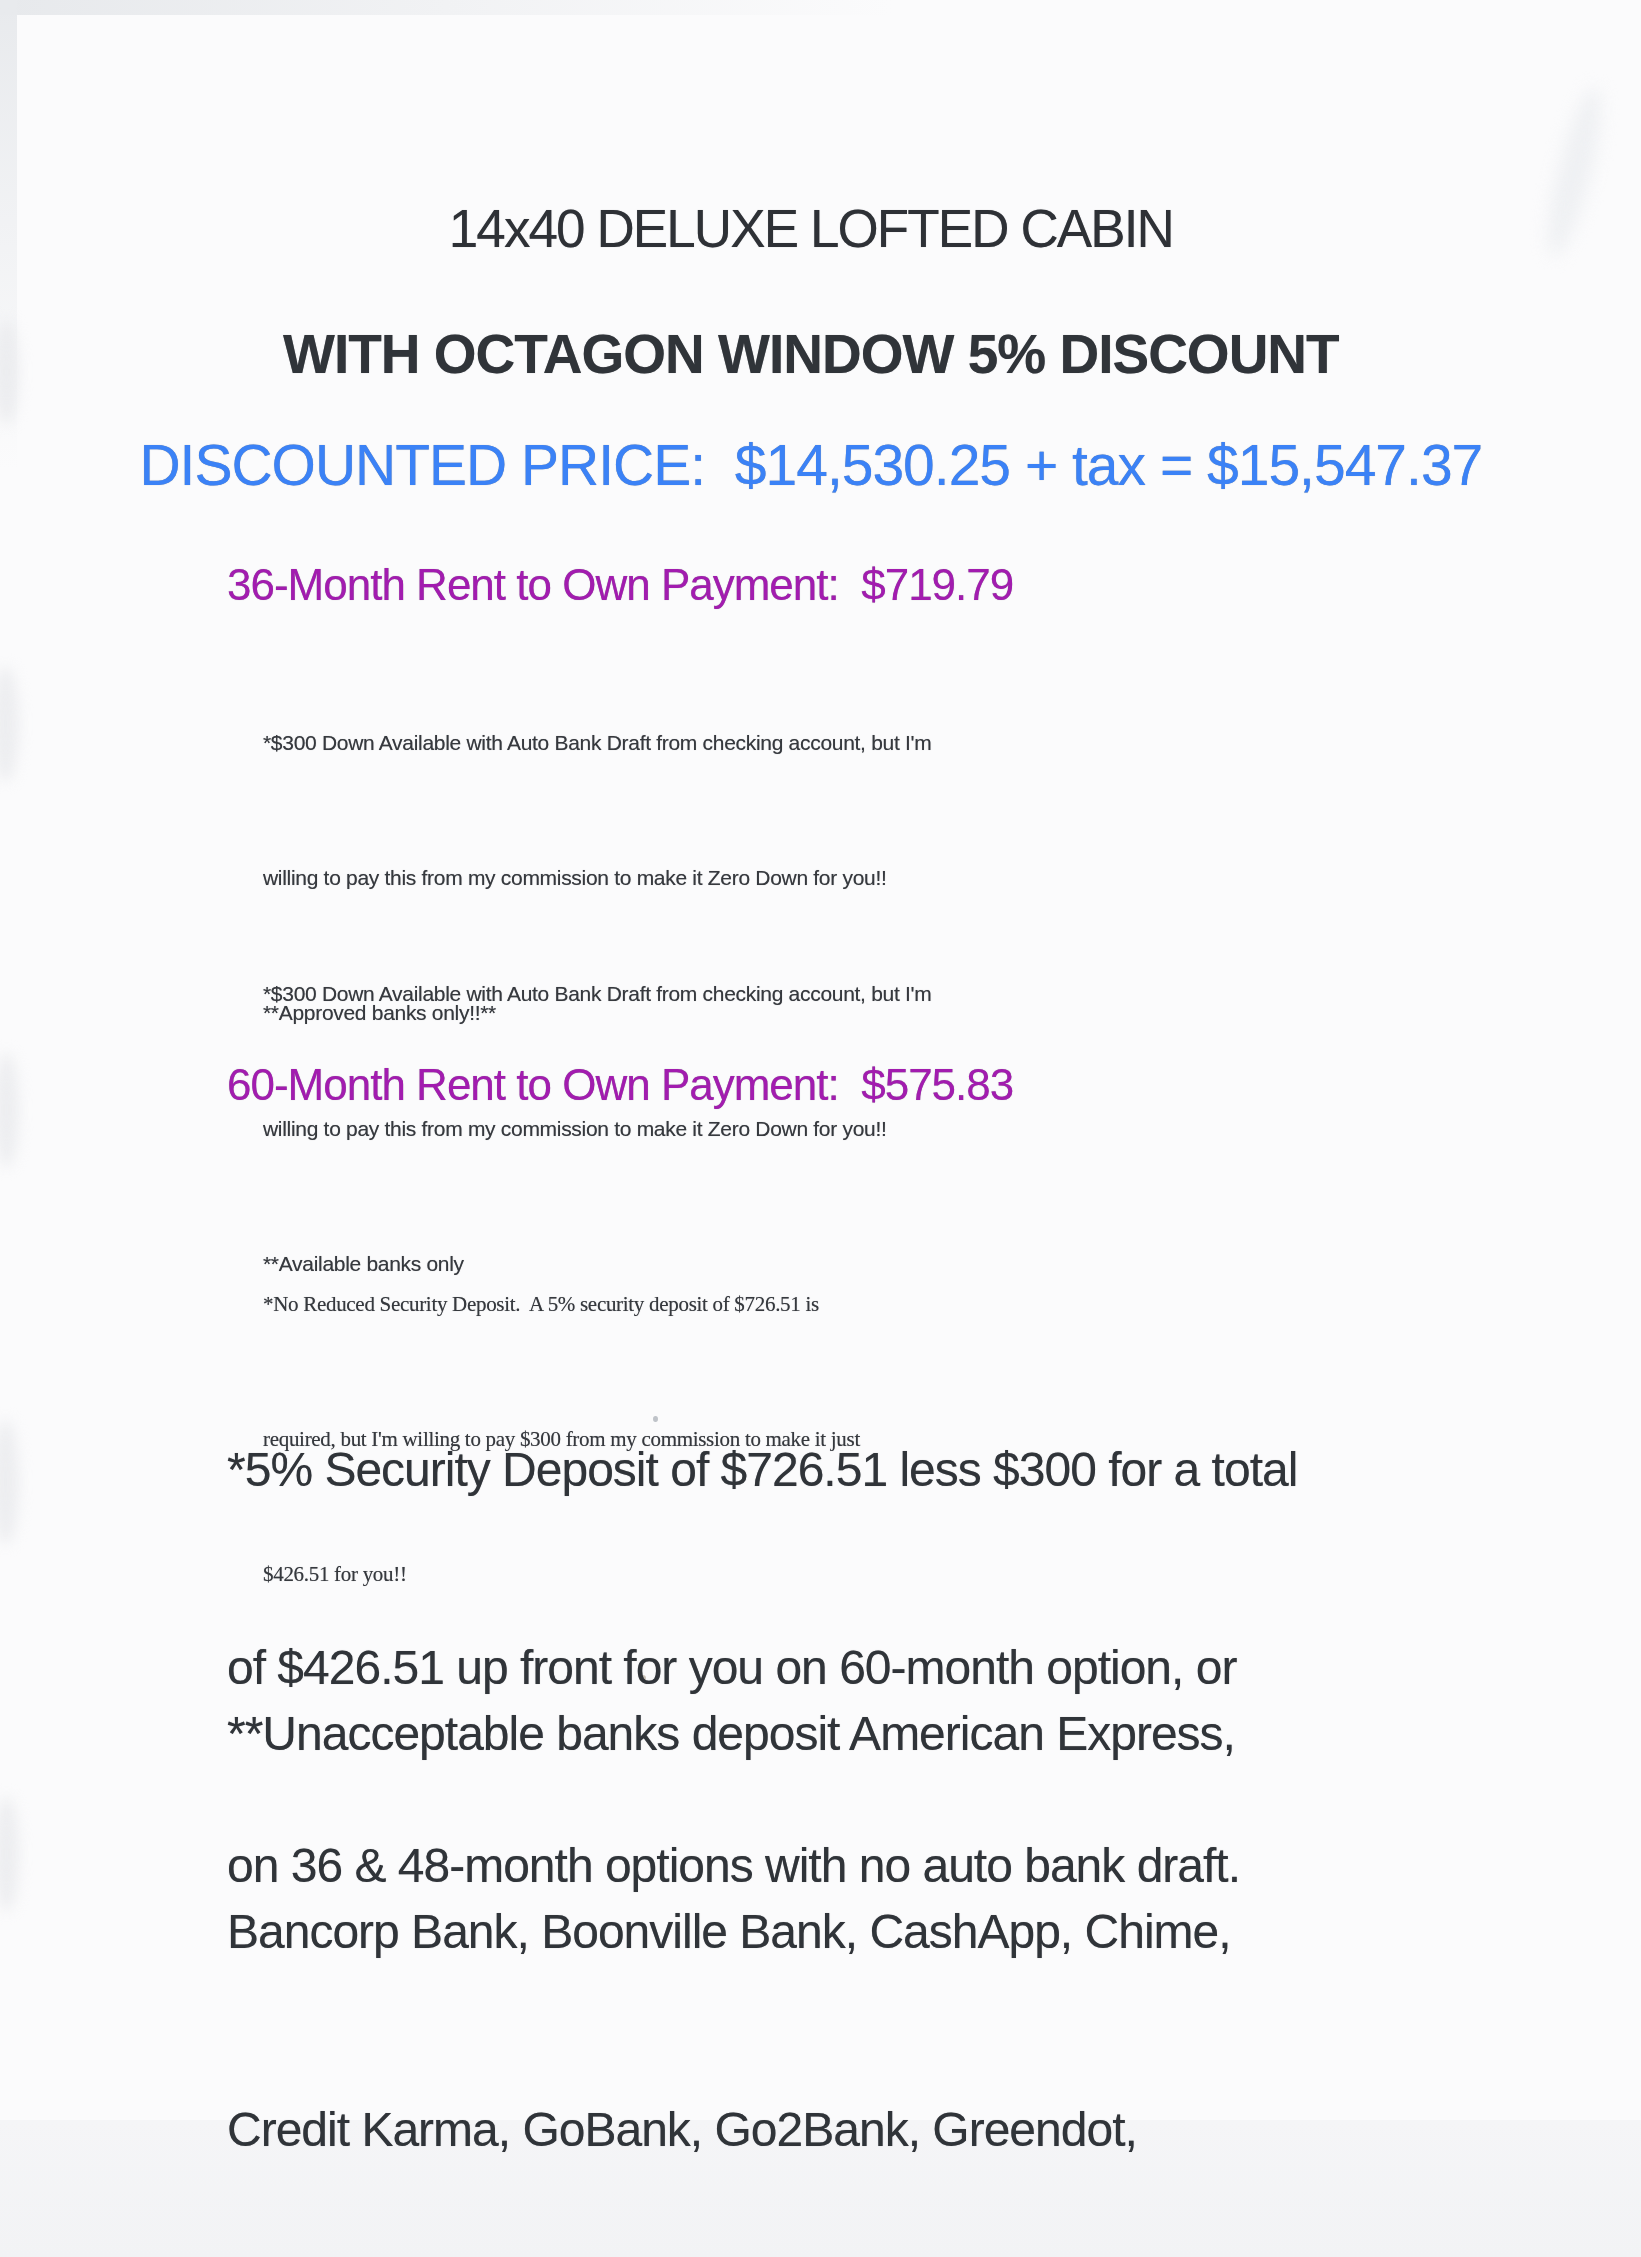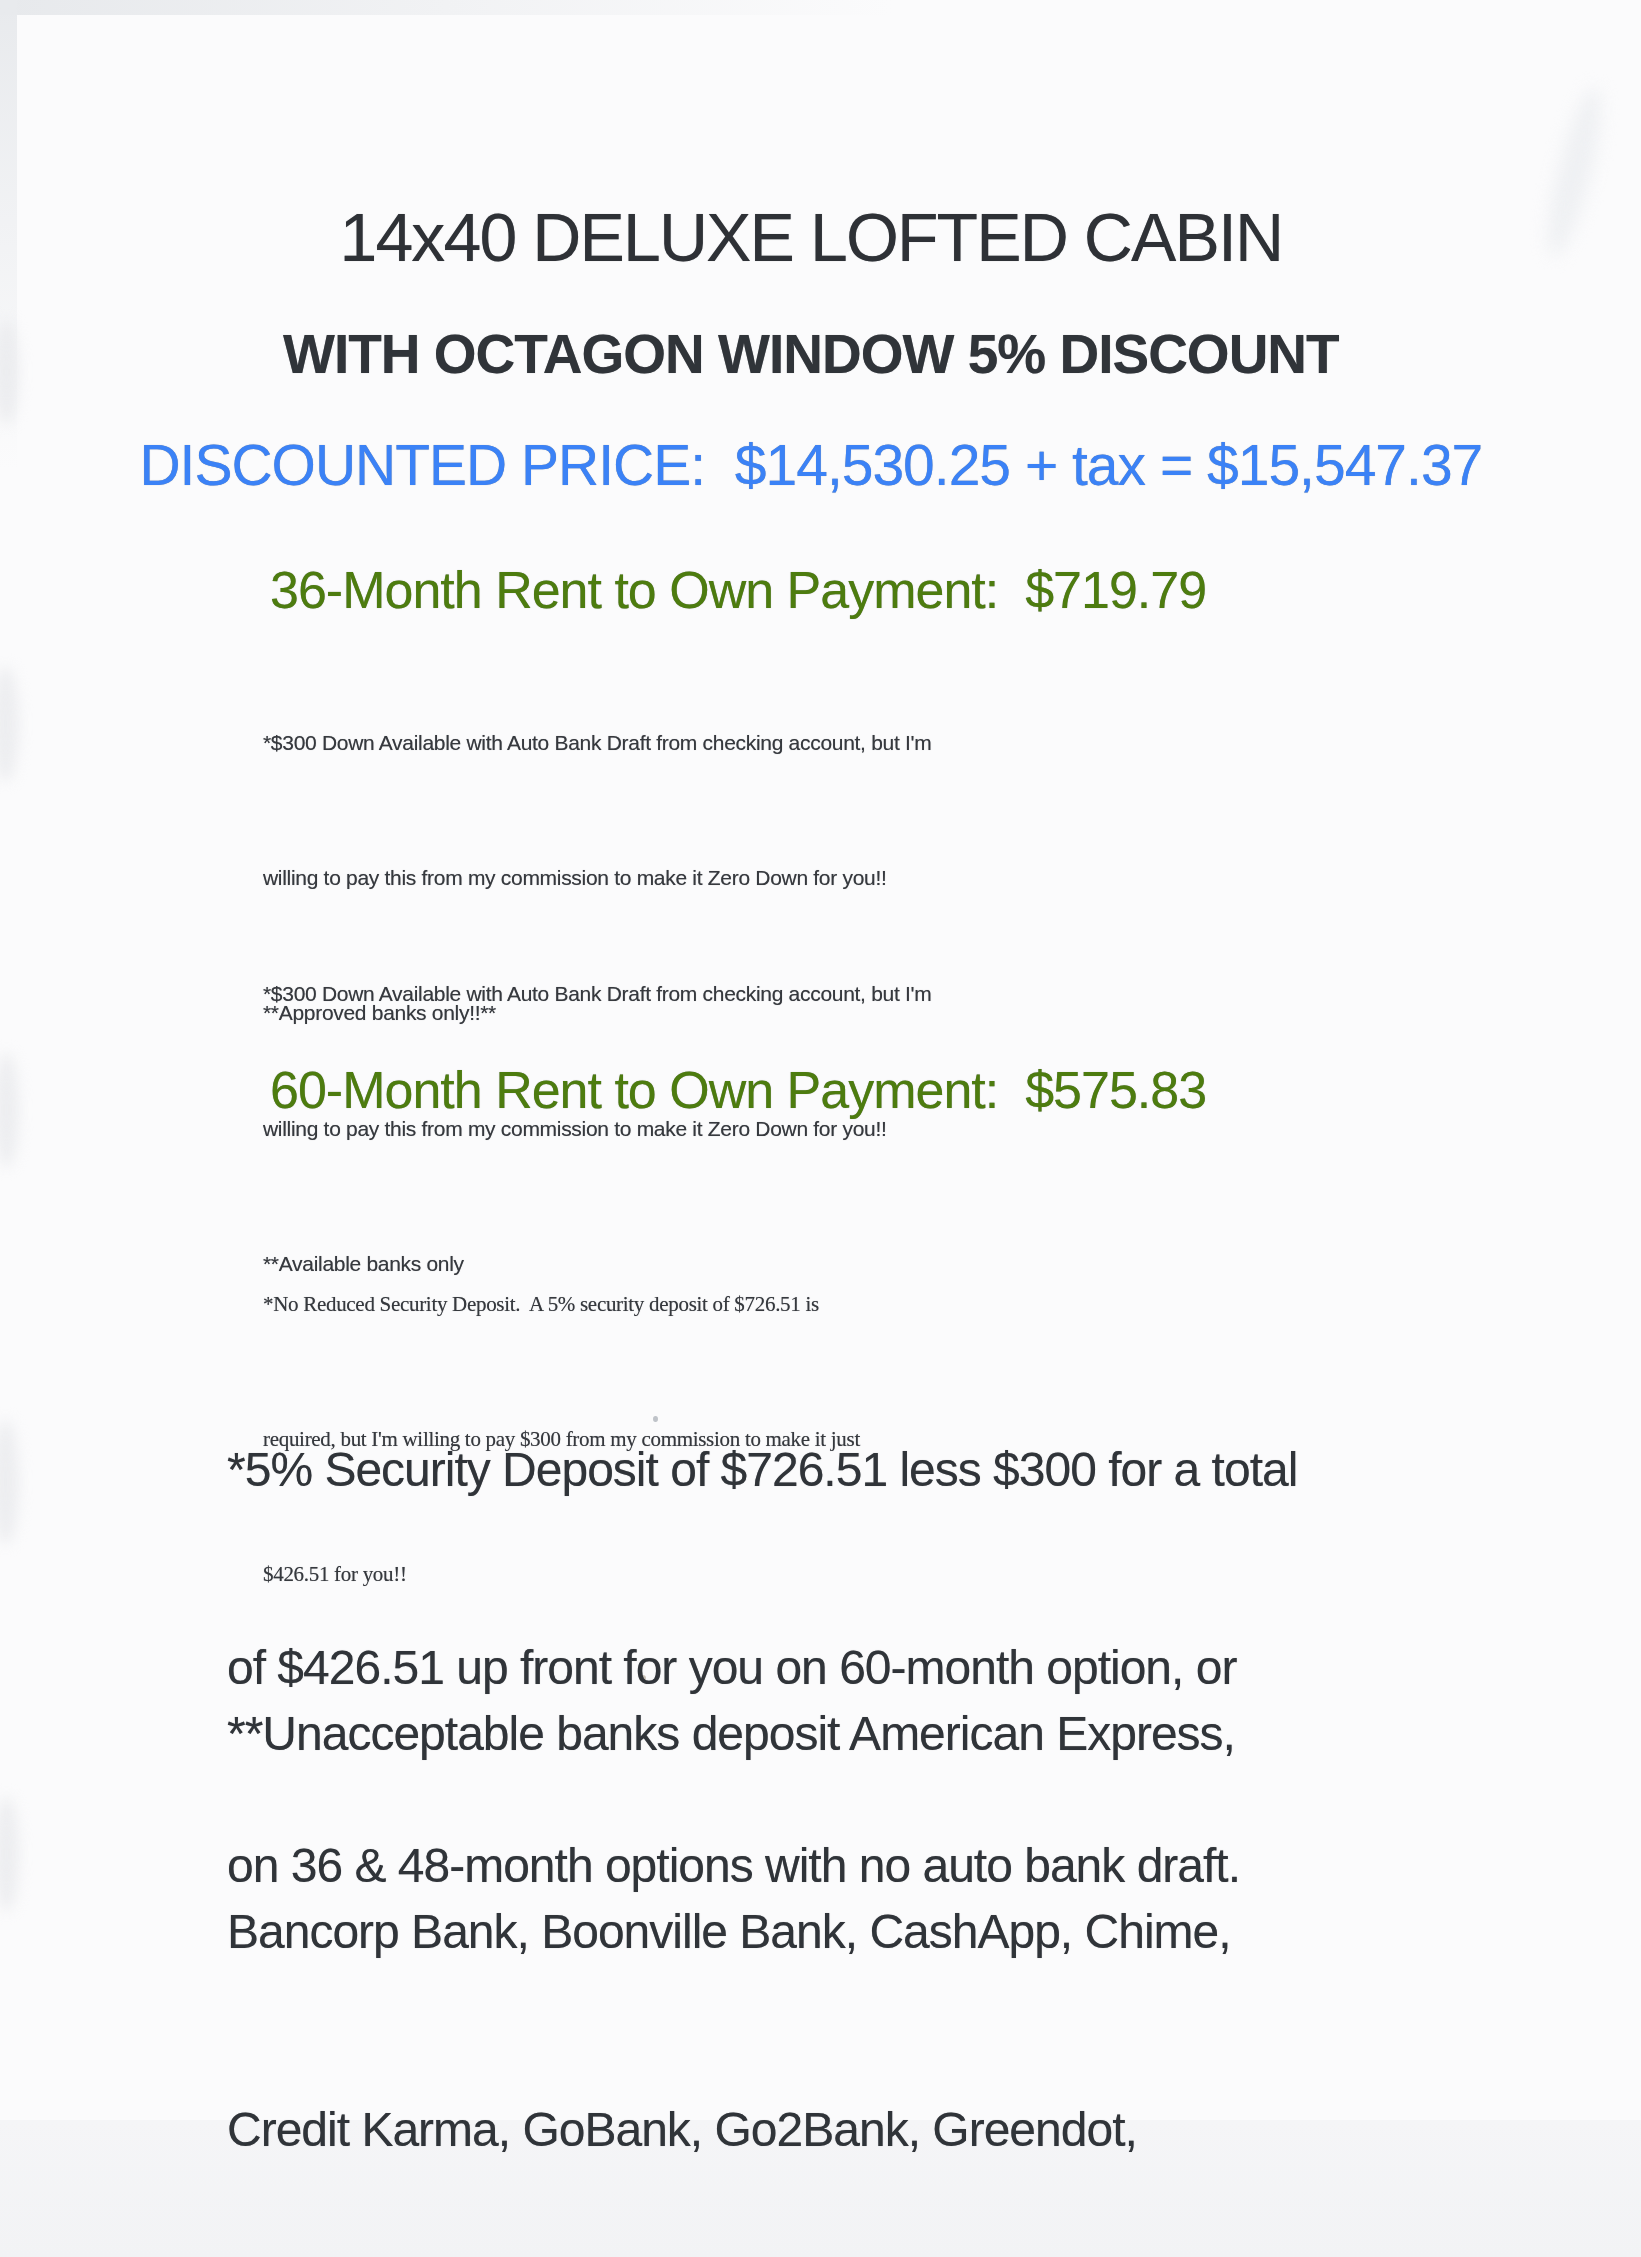--- a/index.html
+++ b/index.html
@@ -21,46 +21,45 @@
     white-space: pre;
     text-shadow: 0 0 0.7px rgba(44, 48, 54, 0.55);
   }
   .center {
     left: 0;
     right: 19.3px;
     text-align: center;
   }
   .doc-title {
     top: 198px;
-    font-size: 68px;
+    font-size: 53px;
     letter-spacing: -1.9px;
     color: #2e3136;
     font-weight: 400;
   }
   .doc-subtitle {
     top: 322px;
     font-size: 55px;
     letter-spacing: -1px;
     color: #303439;
     font-weight: 700;
   }
   .doc-price {
     top: 432px;
     font-size: 57px;
     letter-spacing: -1px;
     color: #3b82f6;
     font-weight: 400;
   }
   .sec-head {
     left: 227px;
-    font-size: 52px;
+    font-size: 44px;
     letter-spacing: -1px;
-    color: #4d7c0f;
+    color: #a21caf;
     font-weight: 400;
-    margin-left: 43px;
   }
   .sec-notes {
     left: 227px;
     font-size: 21px;
     letter-spacing: -0.3px;
     line-height: 45px;
     color: #36393e;
     margin-left: 36px;
   }
   .head-36 { top: 560px; }

